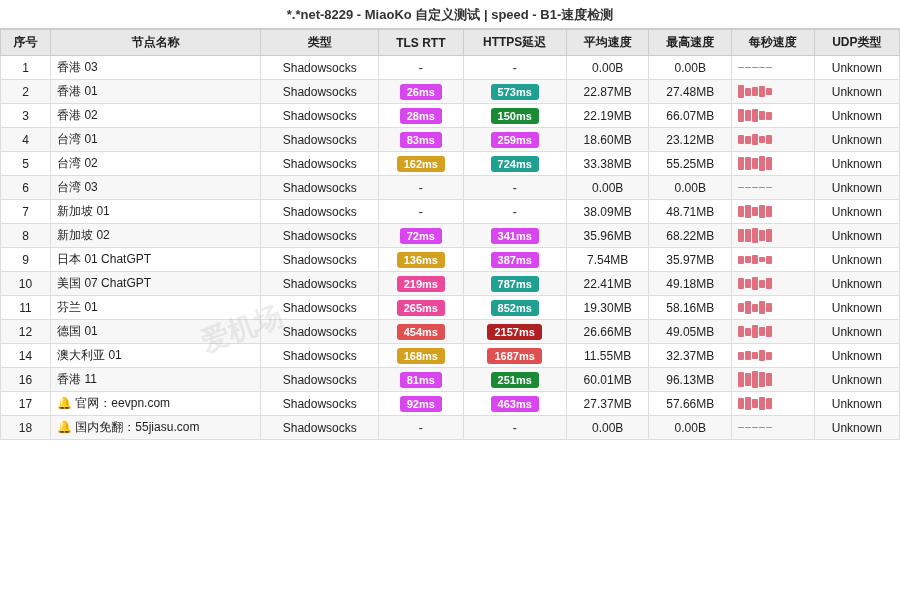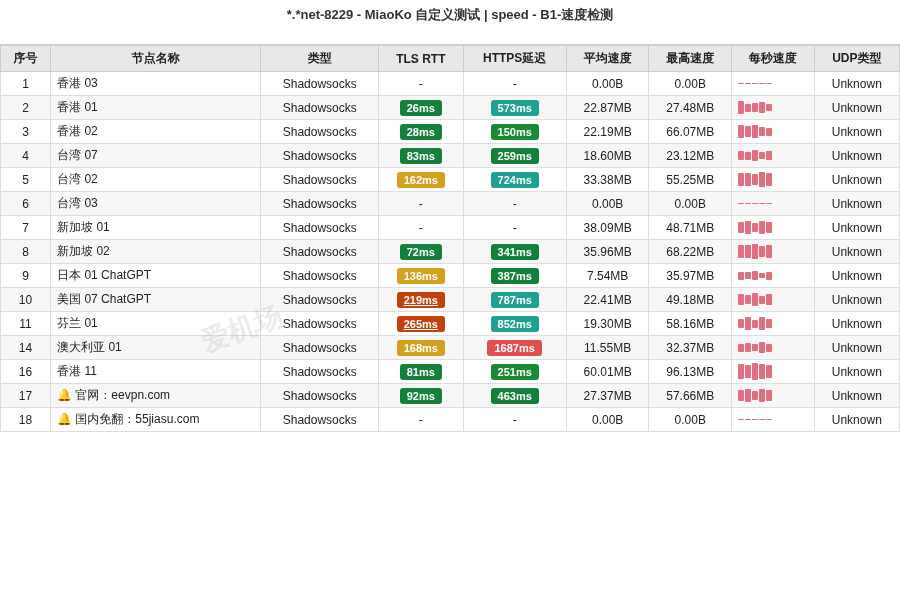--- a/index.html
+++ b/index.html
@@ -6,21 +6,21 @@
     body {
       font-family: "Microsoft YaHei", "PingFang SC", Arial, sans-serif;
       font-size: 12px;
       background: #fff;
       color: #222;
       width: 900px;
       min-height: 613px;
     }
     .title-bar {
       text-align: center;
-      padding: 6px 4px 20px;
+      padding: 6px 4px 4px;
       font-size: 13px;
       font-weight: bold;
       color: #333;
       border-bottom: 1px solid #ccc;
     }
     table {
       width: 100%;
       border-collapse: collapse;
       border-radius: 7px;
     }
@@ -52,23 +52,23 @@
       text-align: left;
     }
     .badge {
       display: inline-block;
       padding: 2px 7px;
       border-radius: 3px;
       font-size: 11px;
       font-weight: bold;
       color: #fff;
     }
-    .badge-green { background: #15803d; }
+    .badge-green { background: #d946ef; }
     .badge-dark-green { background: #1a8a35; }
-    .badge-orange { background: #c2410c; text-decoration: underline; }
+    .badge-orange { background: #ec4899; }
     .badge-yellow { background: #d4a020; }
     .badge-red { background: #e05050; }
     .badge-dark-red { background: #b02020; }
     .badge-teal { background: #20a090; }
     .mini-bar-container {
       display: flex;
       align-items: center;
       justify-content: flex-start;
       height: 16px;
       gap: 1px;
@@ -176,21 +176,21 @@
               <div class="mini-bar" style="height: 10.8px;"></div>
               <div class="mini-bar" style="height: 12.2px;"></div>
               <div class="mini-bar" style="height: 9.4px;"></div>
               <div class="mini-bar" style="height: 8px;"></div>
             </div>
           </td>
           <td>Unknown</td>
         </tr>
         <tr>
           <td>4</td>
-          <td class="name-col">台湾 07</td>
+          <td class="name-col">台湾 01</td>
           <td>Shadowsocks</td>
           <td><span class="badge badge-green">83ms</span></td>
           <td><span class="badge badge-green">259ms</span></td>
           <td>18.60MB</td>
           <td>23.12MB</td>
           <td>
             <div class="mini-bar-container">
               <div class="mini-bar" style="height: 9.4px;"></div>
               <div class="mini-bar" style="height: 8px;"></div>
               <div class="mini-bar" style="height: 10.8px;"></div>
@@ -322,20 +322,39 @@
           <td><span class="badge badge-teal">852ms</span></td>
           <td>19.30MB</td>
           <td>58.16MB</td>
           <td>
             <div class="mini-bar-container">
               <div class="mini-bar" style="height: 9.4px;"></div>
               <div class="mini-bar" style="height: 12.2px;"></div>
               <div class="mini-bar" style="height: 8px;"></div>
               <div class="mini-bar" style="height: 13.6px;"></div>
               <div class="mini-bar" style="height: 9.4px;"></div>
+            </div>
+          </td>
+          <td>Unknown</td>
+        </tr>
+        <tr>
+          <td>12</td>
+          <td class="name-col">德国 01</td>
+          <td>Shadowsocks</td>
+          <td><span class="badge badge-red">454ms</span></td>
+          <td><span class="badge badge-dark-red">2157ms</span></td>
+          <td>26.66MB</td>
+          <td>49.05MB</td>
+          <td>
+            <div class="mini-bar-container">
+              <div class="mini-bar" style="height: 10.8px;"></div>
+              <div class="mini-bar" style="height: 8px;"></div>
+              <div class="mini-bar" style="height: 12.2px;"></div>
+              <div class="mini-bar" style="height: 9.4px;"></div>
+              <div class="mini-bar" style="height: 10.8px;"></div>
             </div>
           </td>
           <td>Unknown</td>
         </tr>
         <tr>
           <td>14</td>
           <td class="name-col">澳大利亚 01</td>
           <td>Shadowsocks</td>
           <td><span class="badge badge-yellow">168ms</span></td>
           <td><span class="badge badge-red">1687ms</span></td>

